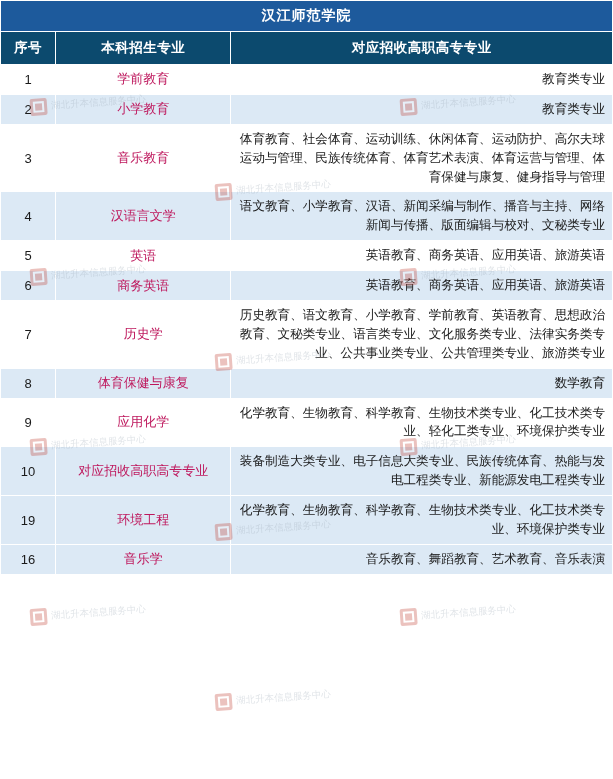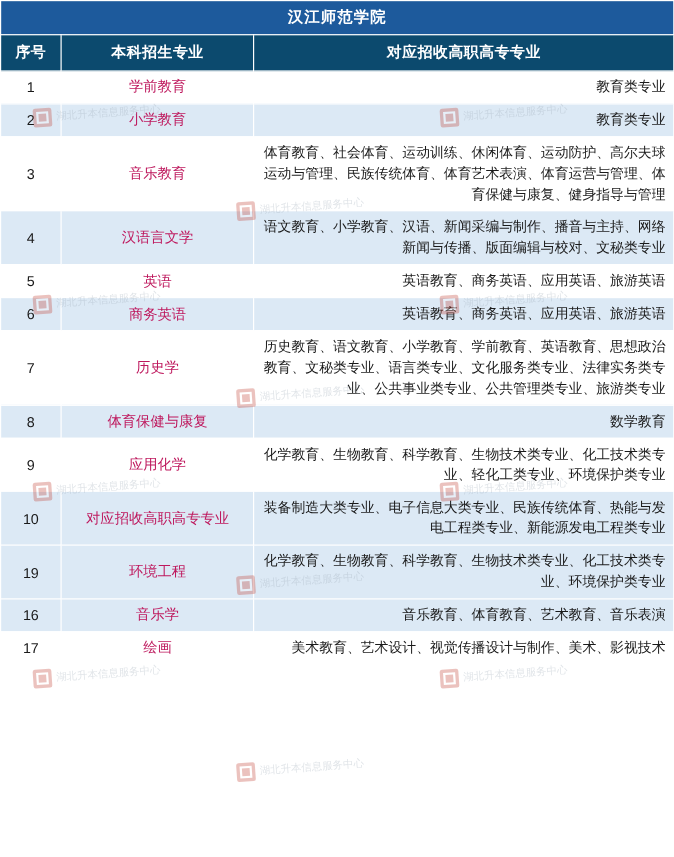--- a/index.html
+++ b/index.html
@@ -181,26 +181,21 @@
           <td class="target">装备制造大类专业、电子信息大类专业、民族传统体育、热能与发电工程类专业、新能源发电工程类专业</td>
         </tr>
         <tr class="r-even">
           <td class="idx">19</td>
           <td class="major">环境工程</td>
           <td class="target">化学教育、生物教育、科学教育、生物技术类专业、化工技术类专业、环境保护类专业</td>
         </tr>
         <tr class="r-even">
           <td class="idx">16</td>
           <td class="major">音乐学</td>
-          <td class="target">音乐教育、体育教育、艺术教育、音乐表演</td>
-        </tr>
-        <tr class="r-odd">
-          <td class="idx">17</td>
-          <td class="major">绘画</td>
-          <td class="target">美术教育、艺术设计、视觉传播设计与制作、美术、影视技术</td>
+          <td class="target">音乐教育、舞蹈教育、艺术教育、音乐表演</td>
         </tr>
       </tbody>
   </table>
 
   <div class="wm-layer">
       <div class="wm" style="left: 30px; top: 95px;">
         <span class="wm-logo"></span>
         <span class="wm-text">湖北升本信息服务中心</span>
       </div>
       <div class="wm" style="left: 400px; top: 95px;">

